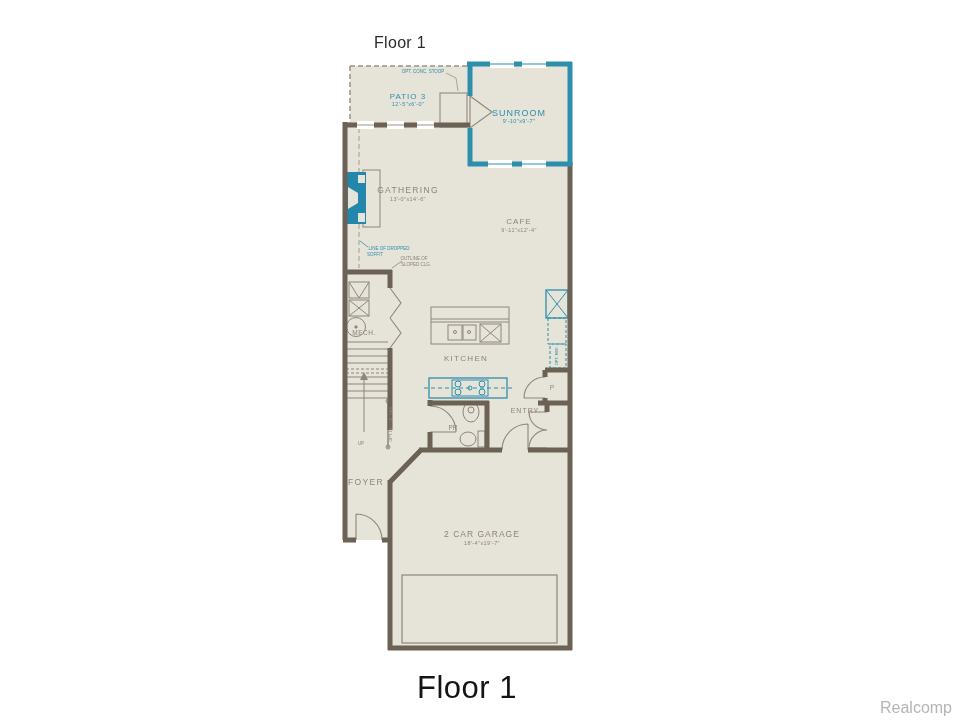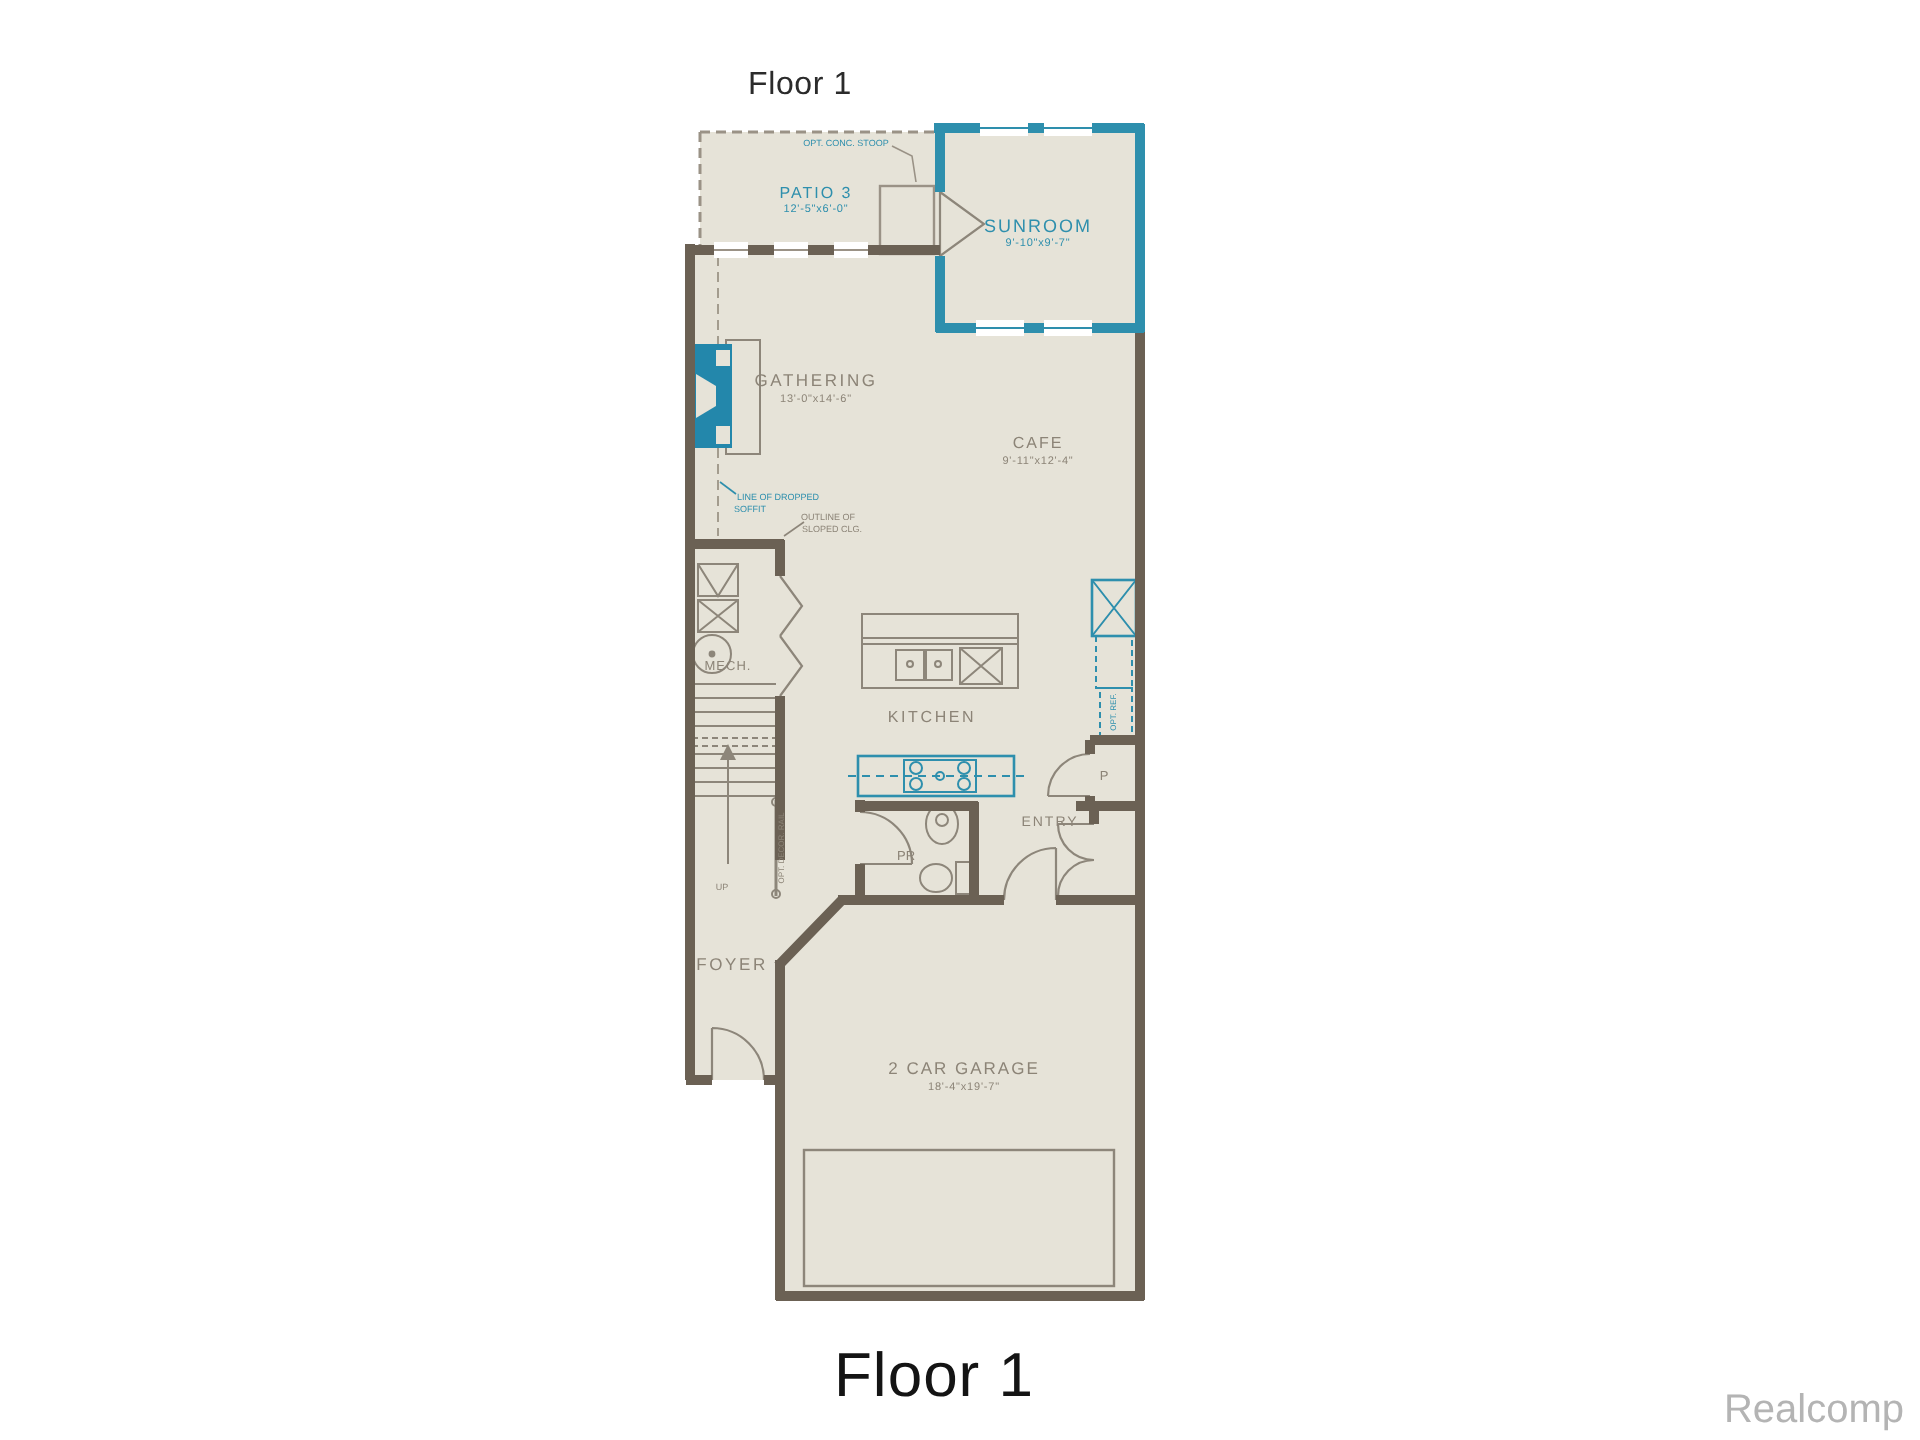--- a/index.html
+++ b/index.html
@@ -3,21 +3,21 @@
 <meta charset="utf-8">
 <style>
   html,body{margin:0;padding:0;background:#fff;}
   .page{position:relative;width:960px;height:720px;background:#ffffff;overflow:hidden;
         font-family:"Liberation Sans",sans-serif;}
   .plan{position:absolute;left:0;top:0;width:960px;height:720px;}
   .top-title{position:absolute;left:340px;top:34px;width:120px;text-align:center;
              font-size:16px;color:#2b2b2b;letter-spacing:0.3px;}
   .bottom-title{position:absolute;left:0;top:670px;width:934px;text-align:center;
                 font-size:31px;color:#141414;letter-spacing:0.5px;}
-  .watermark{position:absolute;right:8px;bottom:3px;font-size:20px;color:#b4b4b4;}
+  .watermark{position:absolute;right:8px;bottom:3px;font-size:16px;color:#b4b4b4;}
   svg text{font-family:"Liberation Sans",sans-serif;}
   .lbl{fill:#8c8477;}
   .tlbl{fill:#2e8fad;}
   .dims{letter-spacing:0.4px;}
 </style>
 </head>
 <body>
 
 <div class="page">
 

